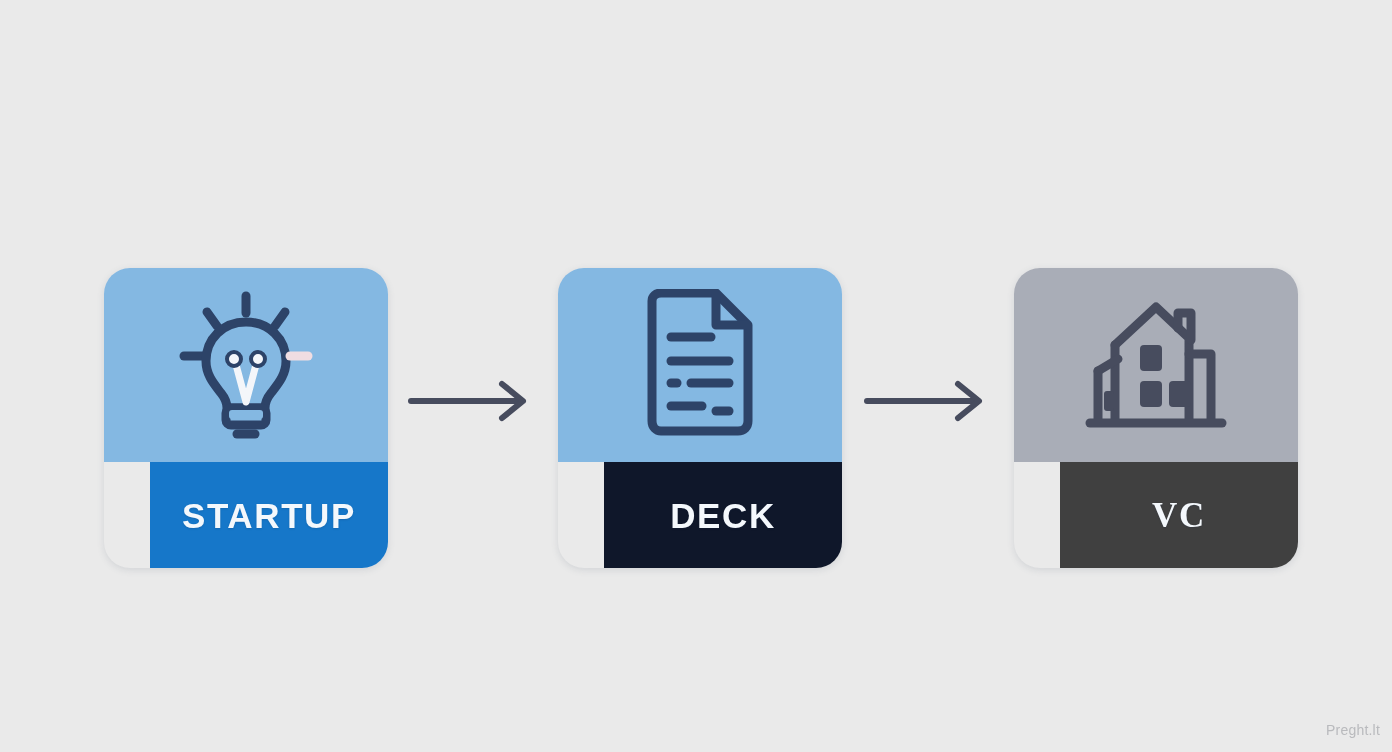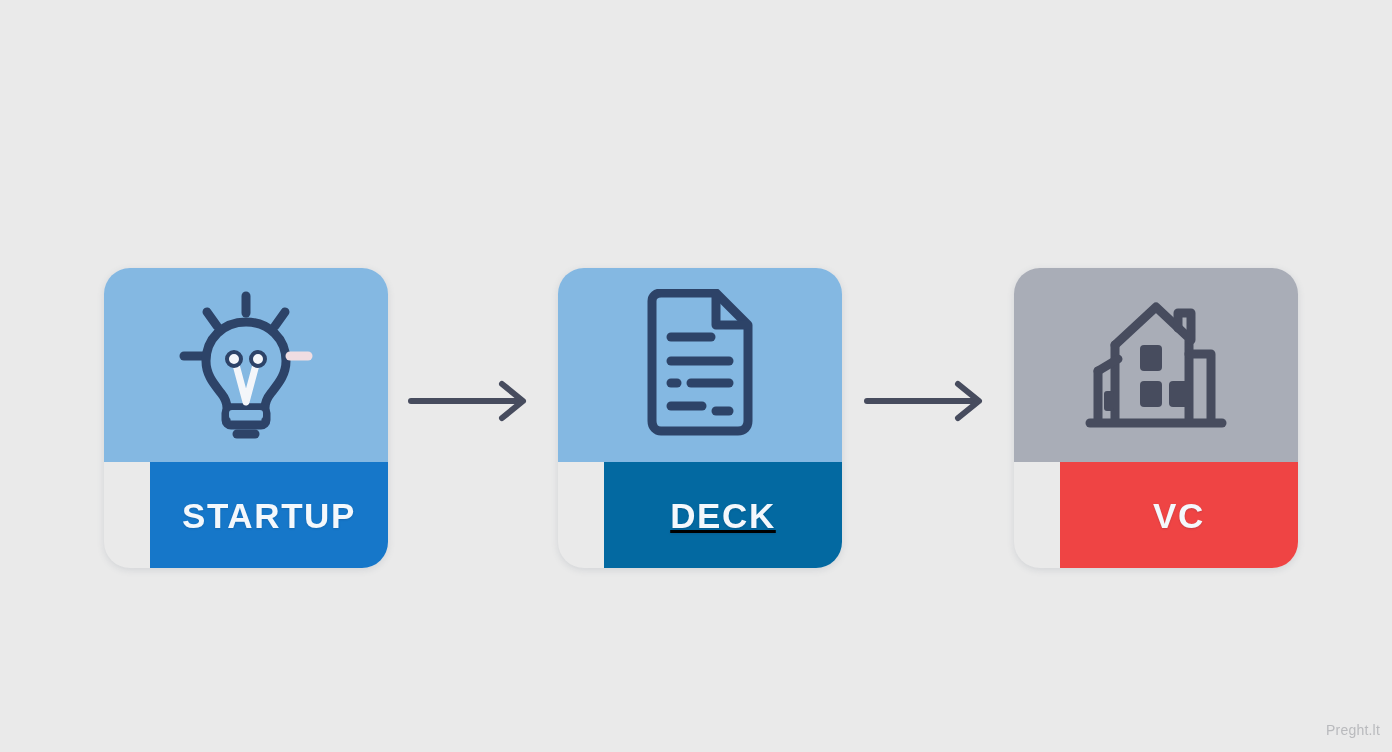--- a/index.html
+++ b/index.html
@@ -53,25 +53,25 @@
     line-height: 1;
     text-shadow: 0 1px 2px rgba(20,40,70,0.18);
   }
   
   #card-startup { left: 104px; top: 268px; }
   #card-startup .card-icon-area { background: #84b8e2; }
   #card-startup .card-label-area { background: #1677c9; }
   
   #card-deck { left: 558px; top: 268px; }
   #card-deck .card-icon-area { background: #84b8e2; }
-  #card-deck .card-label-area { background: #0369a1; text-decoration: underline; }
+  #card-deck .card-label-area { background: #0f172a; }
   
   #card-vc { left: 1014px; top: 268px; }
   #card-vc .card-icon-area { background: #a9adb7; }
-  #card-vc .card-label-area { background: #ef4444; }
+  #card-vc .card-label-area { background: #404040; font-family: Liberation Serif, serif; }
 
   .flow-arrow {
     position: absolute;
     top: 378px;
     width: 126px;
     height: 46px;
   }
   #arrow-1 { left: 406px; }
   #arrow-2 { left: 862px; }
 

